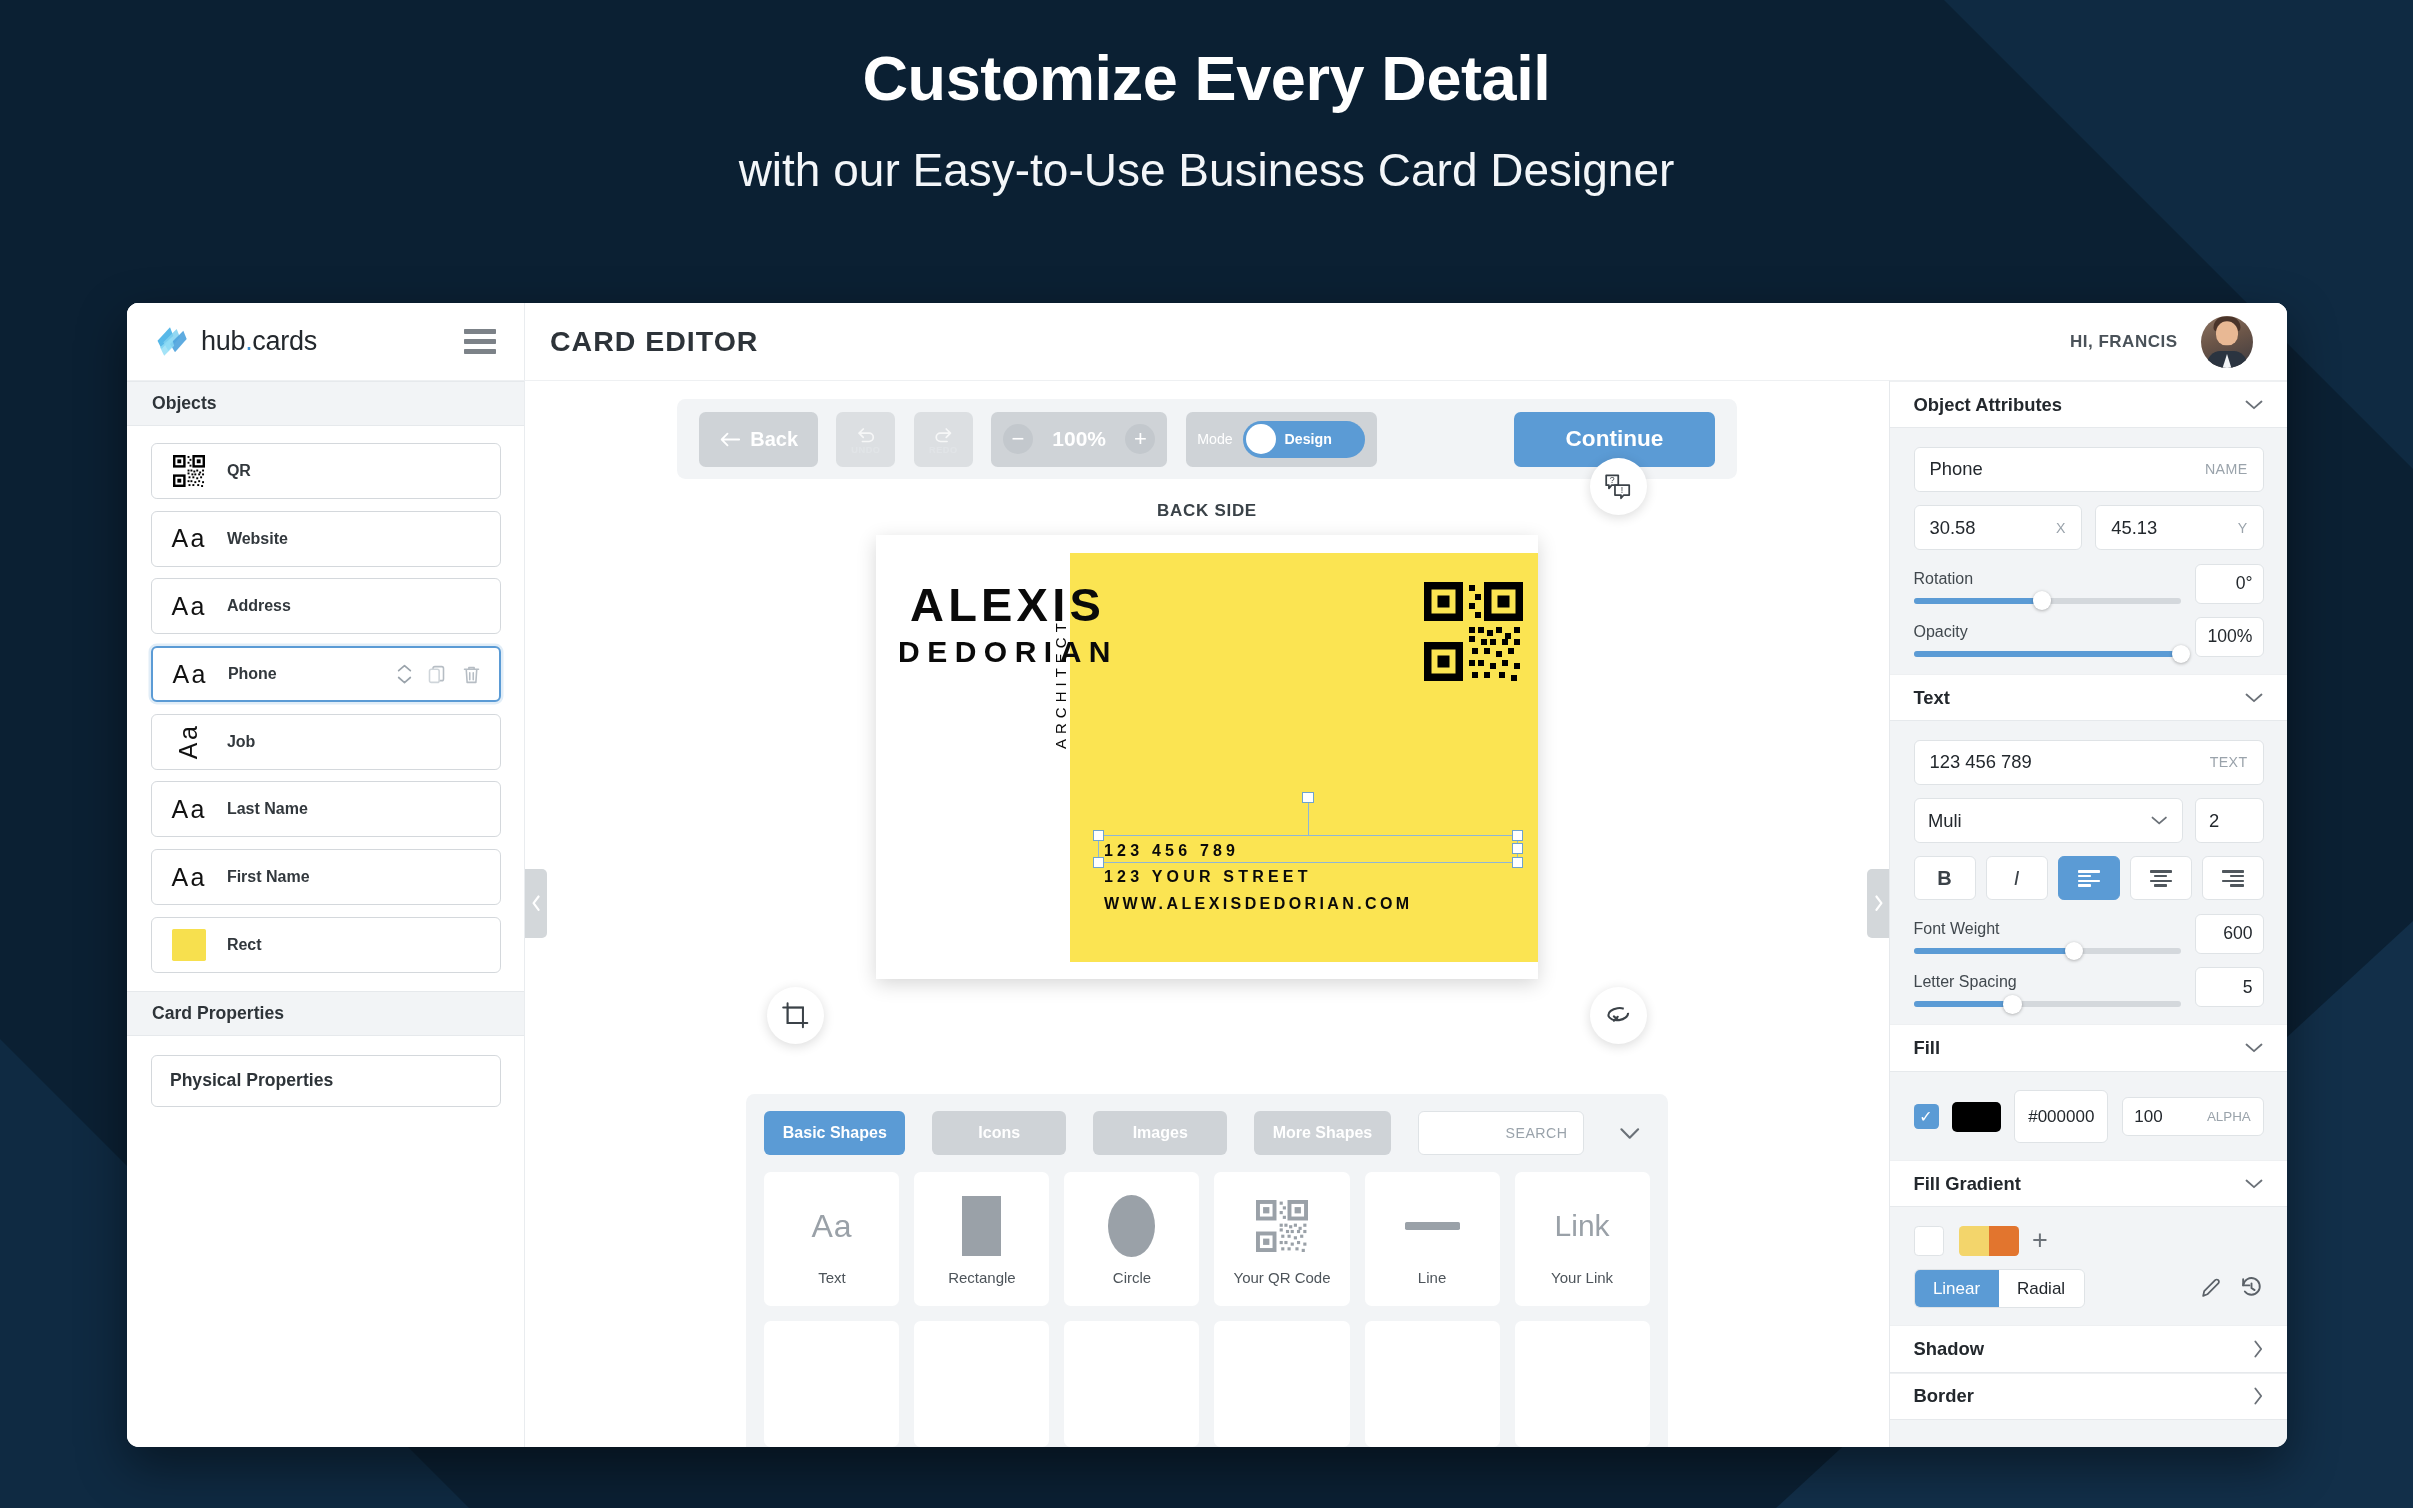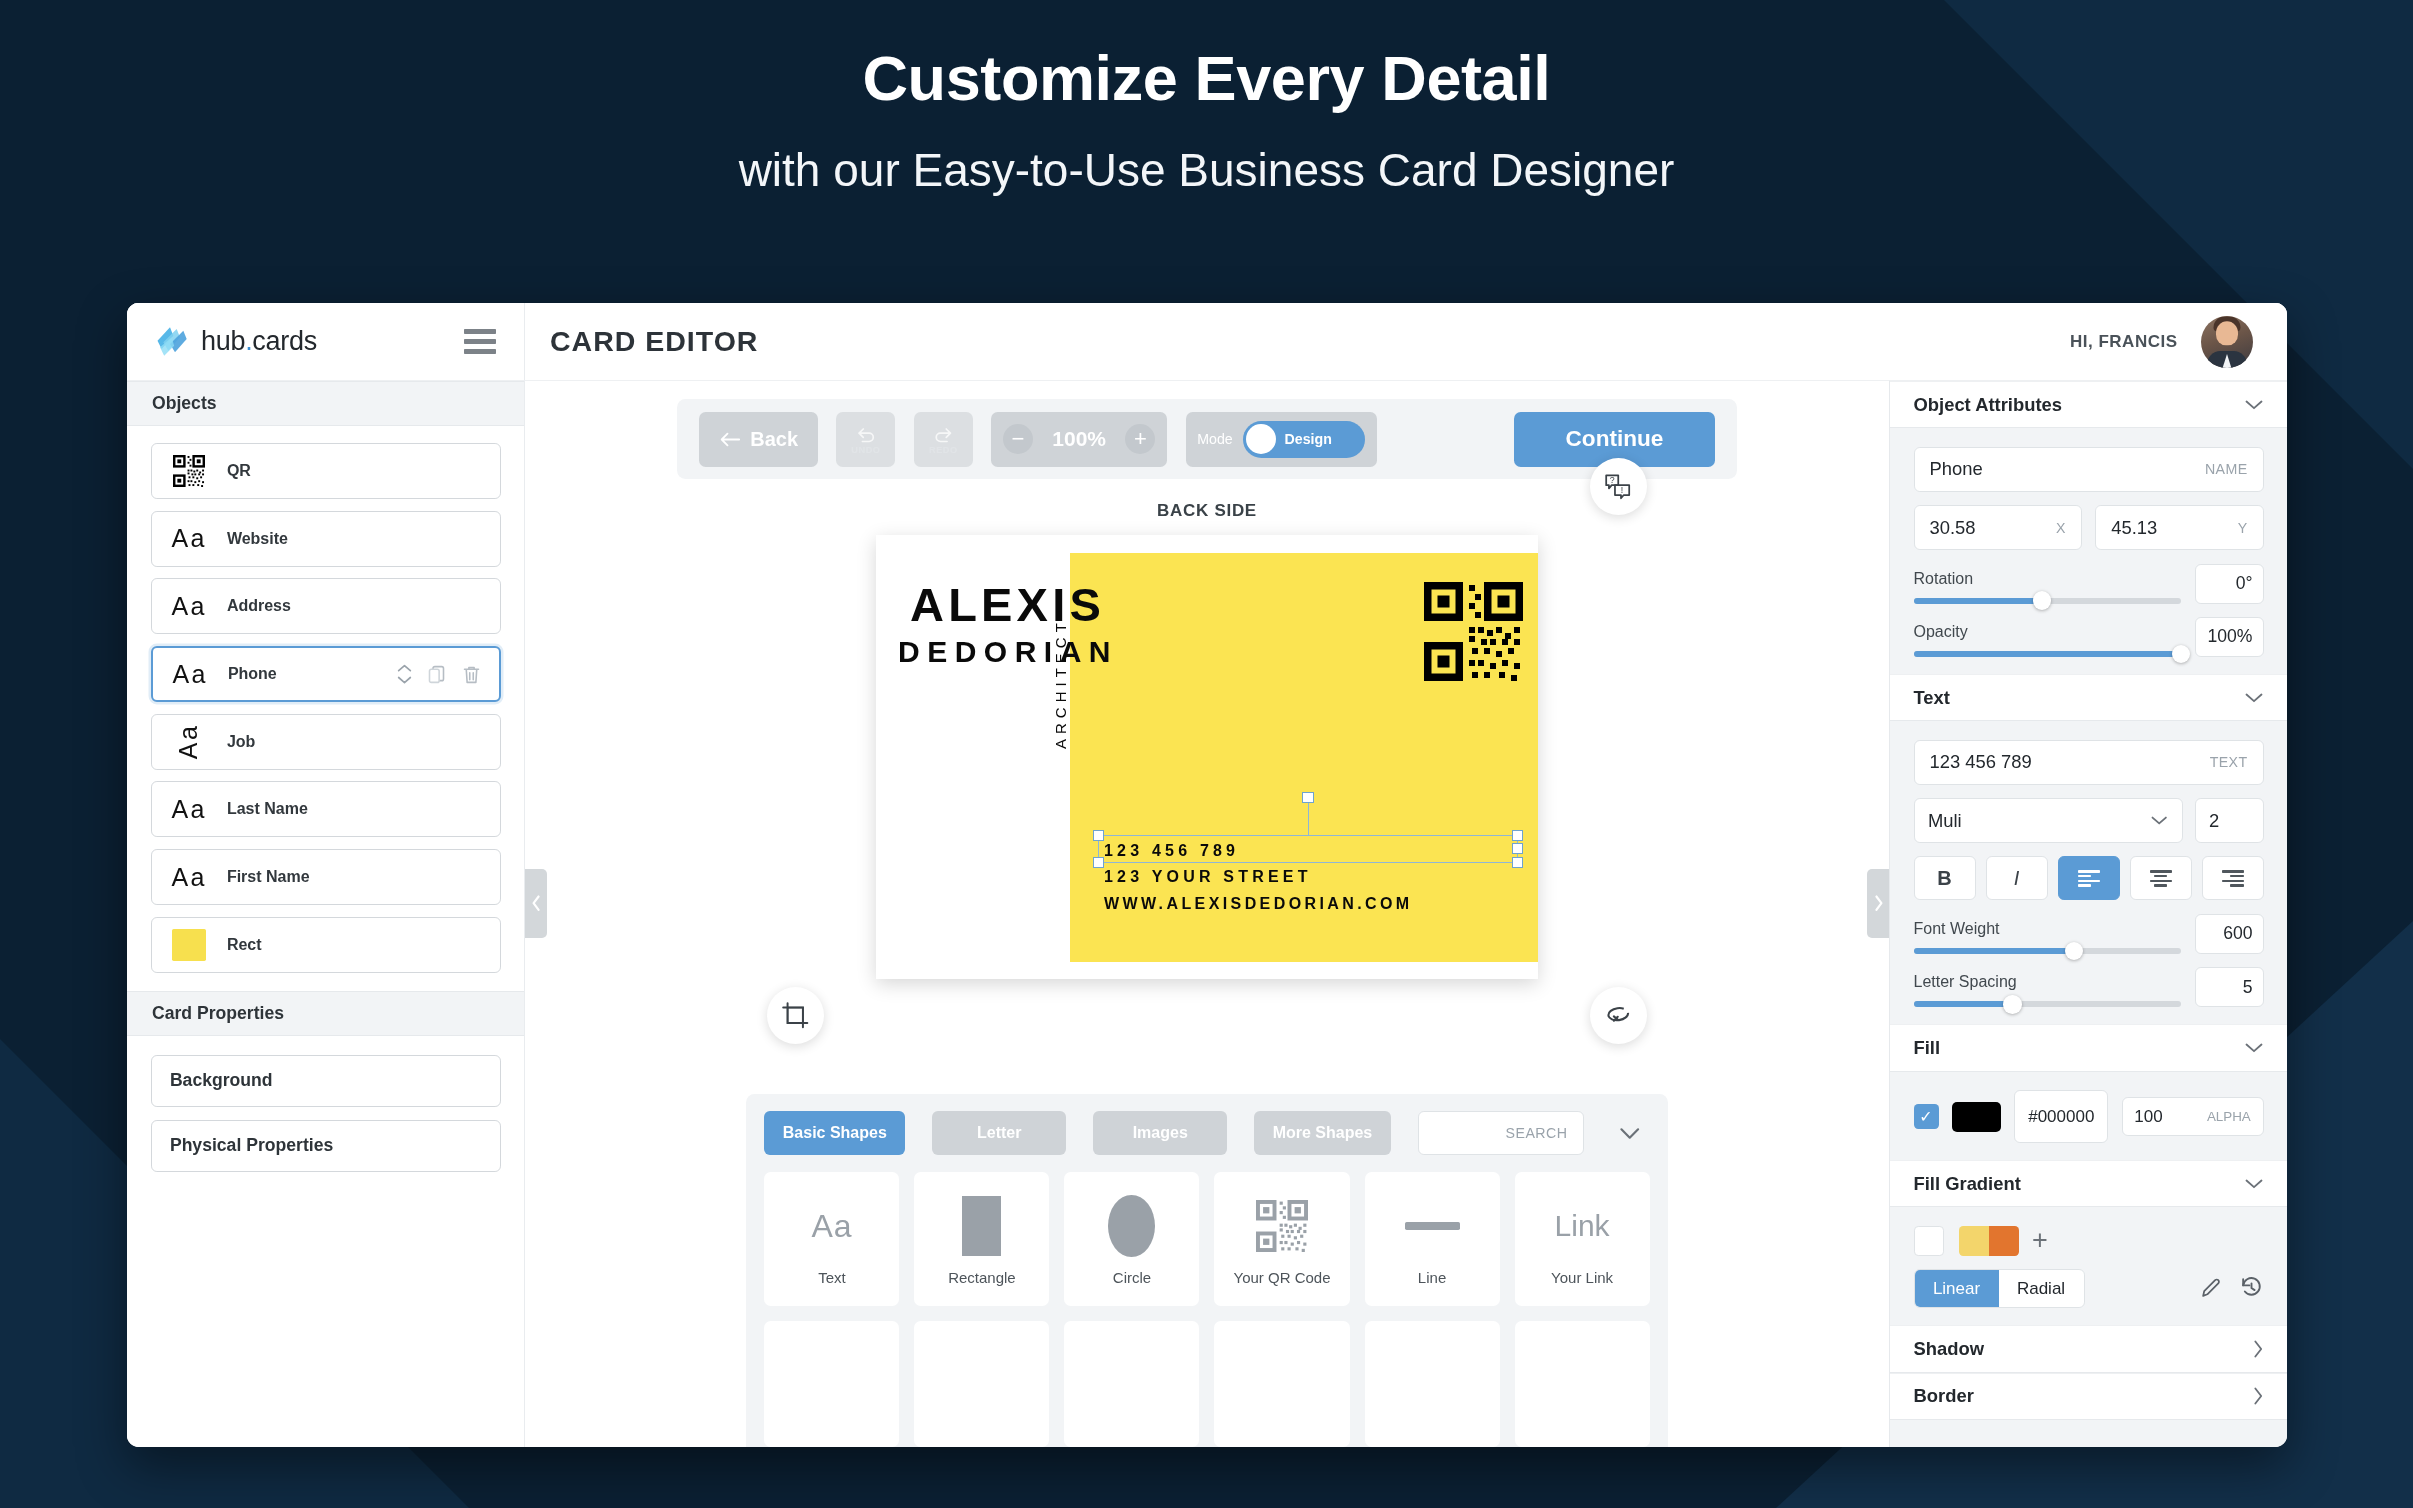--- a/index.html
+++ b/index.html
@@ -499,21 +499,20 @@
         <div class="obj-row">
           <span class="obj-ico">
               <span class="swatch-rect"></span>
             </span>
           <span class="obj-label">Rect</span>
         </div>
       </div>
 
       <div class="panel-head" style="margin-top:13.4px">Card Properties</div>
       <div class="cardprops">
-        <div class="prop-row">Background</div>
         <div class="prop-row">Physical Properties</div>
       </div>
     </div>
 
     <div class="center">
 
       <div class="collapse left">
         <svg width="11" height="18.4" viewBox="0 0 13 22">
             <path d="M9 3 L3 11 L9 19" stroke="#fff" stroke-width="2.6" fill="none" stroke-linecap="round" stroke-linejoin="round"></path>
           </svg>
@@ -648,21 +647,21 @@
                 <ellipse cx="13" cy="12" rx="9" ry="5.5" stroke="#3b4248" stroke-width="1.9" fill="none" stroke-dasharray="40 8" transform="rotate(-8 13 12)"></ellipse>
                 <path d="M9 14 l3.5 3 M9 18 l3.5-3.6" stroke="#3b4248" stroke-width="1.9" fill="none" stroke-linecap="round"></path>
               </svg>
           </div>
         </div>
       </div>
 
       <div class="shelf">
         <div class="shelf-tabs">
           <button class="shelf-tab active">Basic Shapes</button>
-          <button class="shelf-tab">Letter</button>
+          <button class="shelf-tab">Icons</button>
           <button class="shelf-tab">Images</button>
           <button class="shelf-tab">More Shapes</button>
           <div class="shelf-search">
             <span>SEARCH</span>
           </div>
           <div class="shelf-chev">
             <svg width="23.5" height="15" viewBox="0 0 28 18">
                 <path d="M4 4 L14 14 L24 4" stroke="#6b7178" stroke-width="2.6" fill="none" stroke-linecap="round" stroke-linejoin="round"></path>
               </svg>
           </div>

